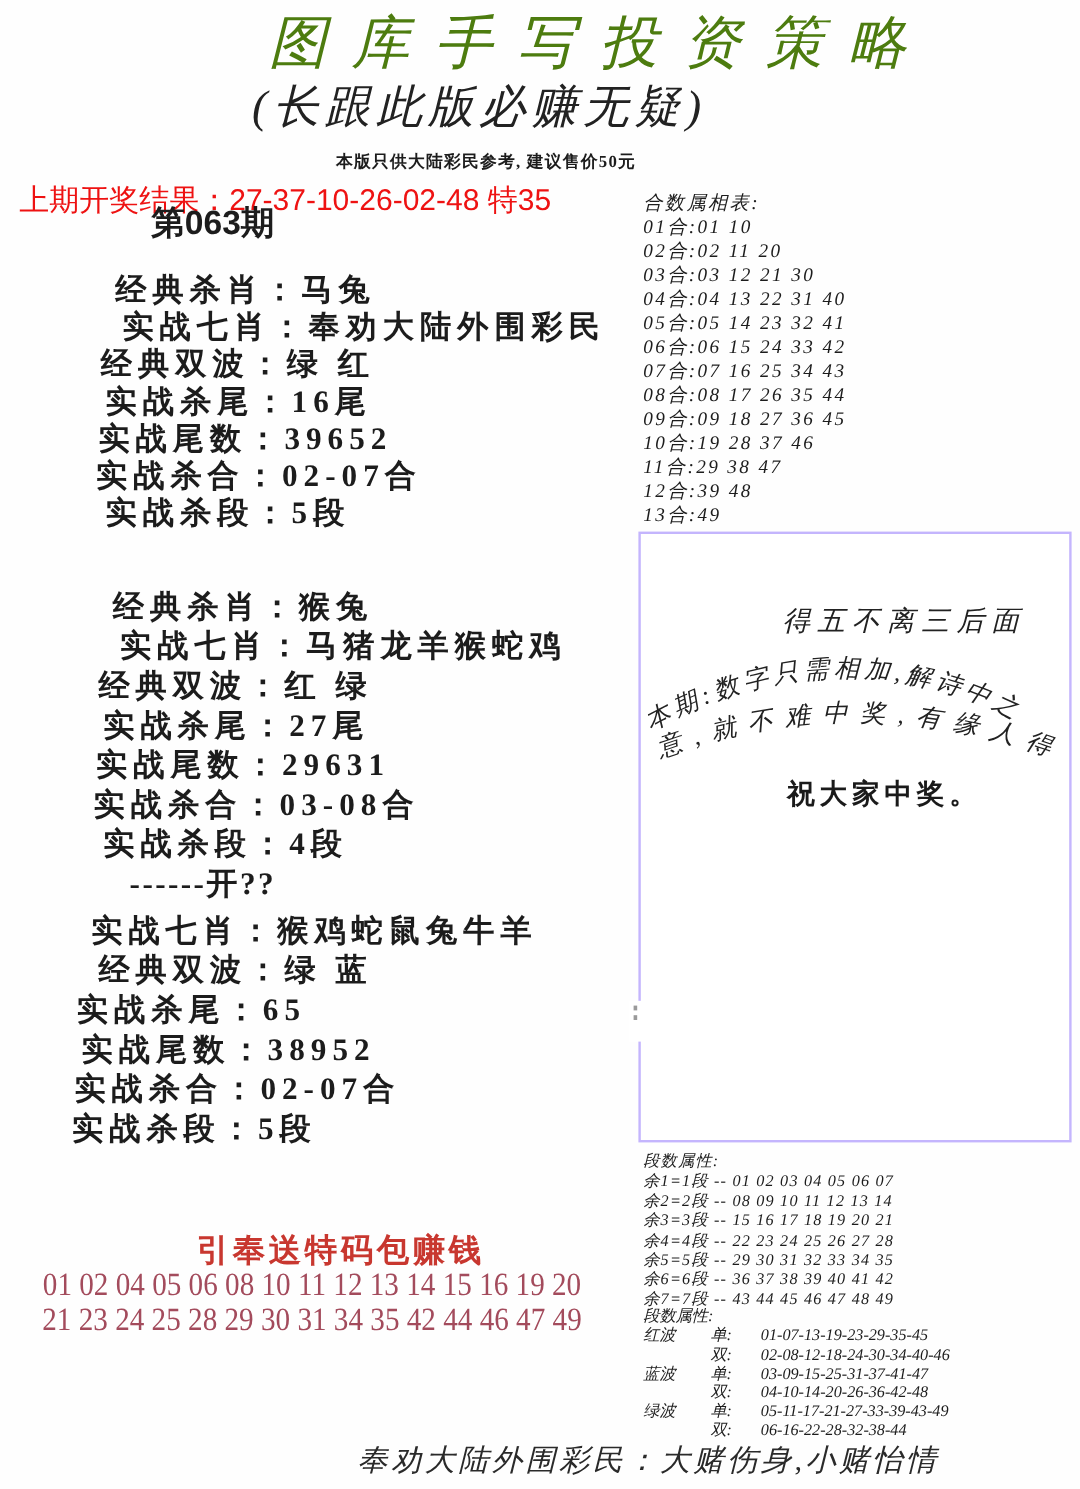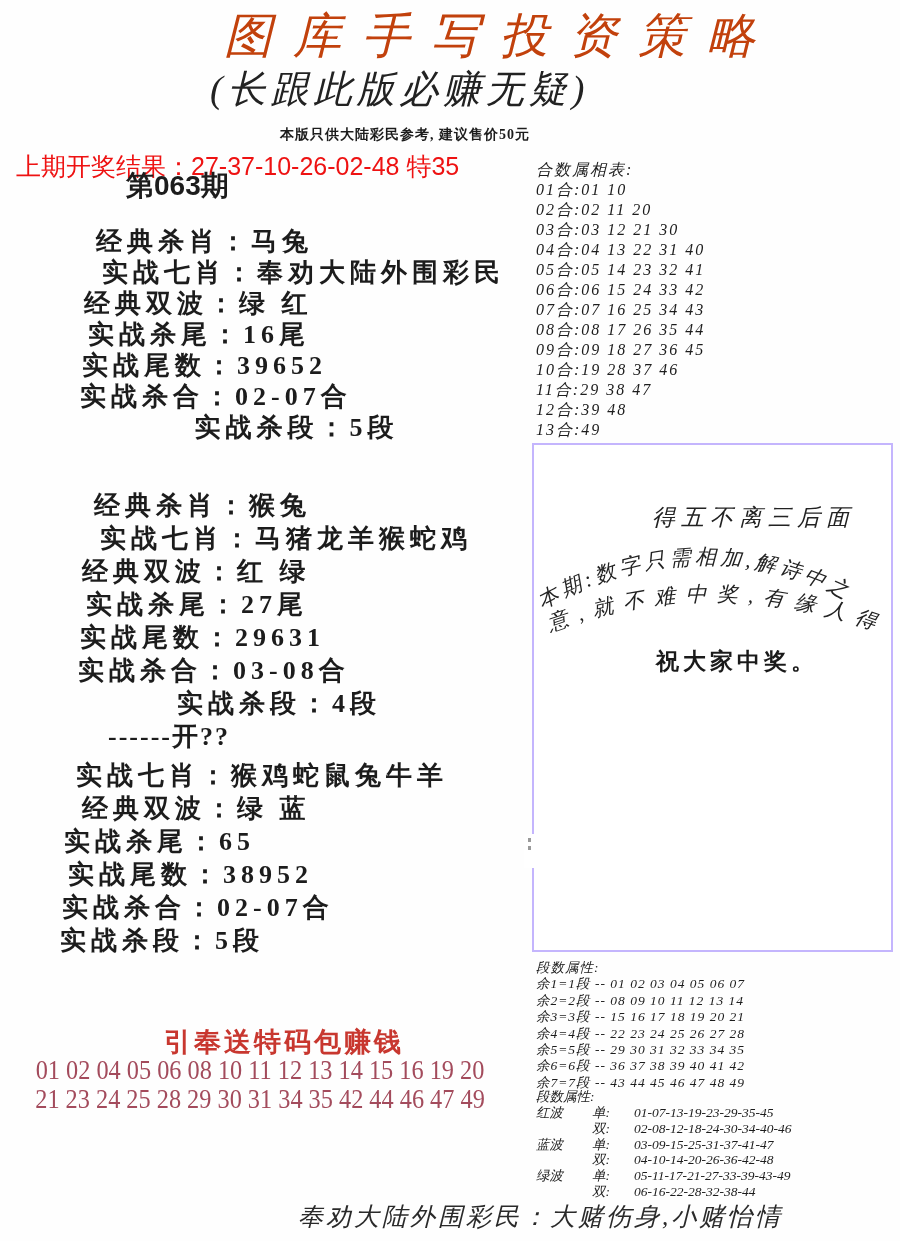--- a/index.html
+++ b/index.html
@@ -2,37 +2,37 @@
 <html><head>
 <meta charset="utf-8">
 <style>
   html,body{margin:0;padding:0;background:#ffffff;}
   .sheet{
     position:relative;width:900px;height:1241px;background:#fefefe;
     font-family:"Liberation Serif","DejaVu Serif",serif;color:#1c1c1c;overflow:hidden;
   }
   .abs{position:absolute;}
   
-  .title{left:224px;top:4px;font-size:48px;letter-spacing:21px;font-style:italic;white-space:nowrap;color:#c2410c;}
+  .title{left:224px;top:4px;font-size:48px;letter-spacing:21px;font-style:italic;white-space:nowrap;color:#4d7c0f;}
   .subtitle{left:210px;top:64px;font-size:38px;letter-spacing:5px;font-style:italic;white-space:nowrap;color:#222;}
   .note{left:280px;top:126px;font-size:14px;letter-spacing:1px;font-weight:bold;}
   .lastdraw{left:16px;top:150px;font-size:25px;font-weight:normal;font-family:"Liberation Sans","DejaVu Sans",sans-serif;color:#ee1212;white-space:nowrap;}
   .issue{left:126px;top:167px;font-size:28px;font-weight:bold;font-family:"Liberation Sans","DejaVu Sans",sans-serif;}
   
   .pred{font-size:26px;font-weight:bold;letter-spacing:5px;white-space:nowrap;}
   .pred .pl{height:31px;line-height:31px;}
   #block2 .pl{height:33px;line-height:33px;}
   #block3 .pl{height:33px;line-height:33px;}
   .pred .pl:nth-child(1){margin-left:16px;}
   .pred .pl:nth-child(2){margin-left:22px;}
   .pred .pl:nth-child(3){margin-left:4px;}
   .pred .pl:nth-child(4){margin-left:8px;}
   .pred .pl:nth-child(5){margin-left:2px;}
   .pred .pl:nth-child(6){margin-left:0;}
-  .pred .pl:nth-child(7){margin-left:8px;text-align:center;}
+  .pred .pl:nth-child(7){margin-left:8px;}
   #block1{left:80px;top:226px;}
   #block2{left:78px;top:489px;}
   #block3{left:60px;top:759px;}
   .open-note{margin-left:30px;letter-spacing:2px;height:33px;line-height:33px;}
   
   .hesu{left:536px;top:160px;font-size:16px;font-style:italic;letter-spacing:2px;white-space:nowrap;}
   .hesu div{height:20px;line-height:20px;}
   .duanshu{left:536px;top:960px;font-size:13.5px;font-style:italic;letter-spacing:1px;white-space:nowrap;}
   .duanshu div{height:16.4px;line-height:16.4px;}
   .bose{left:536px;top:1089px;font-size:13.5px;font-style:italic;white-space:nowrap;}

